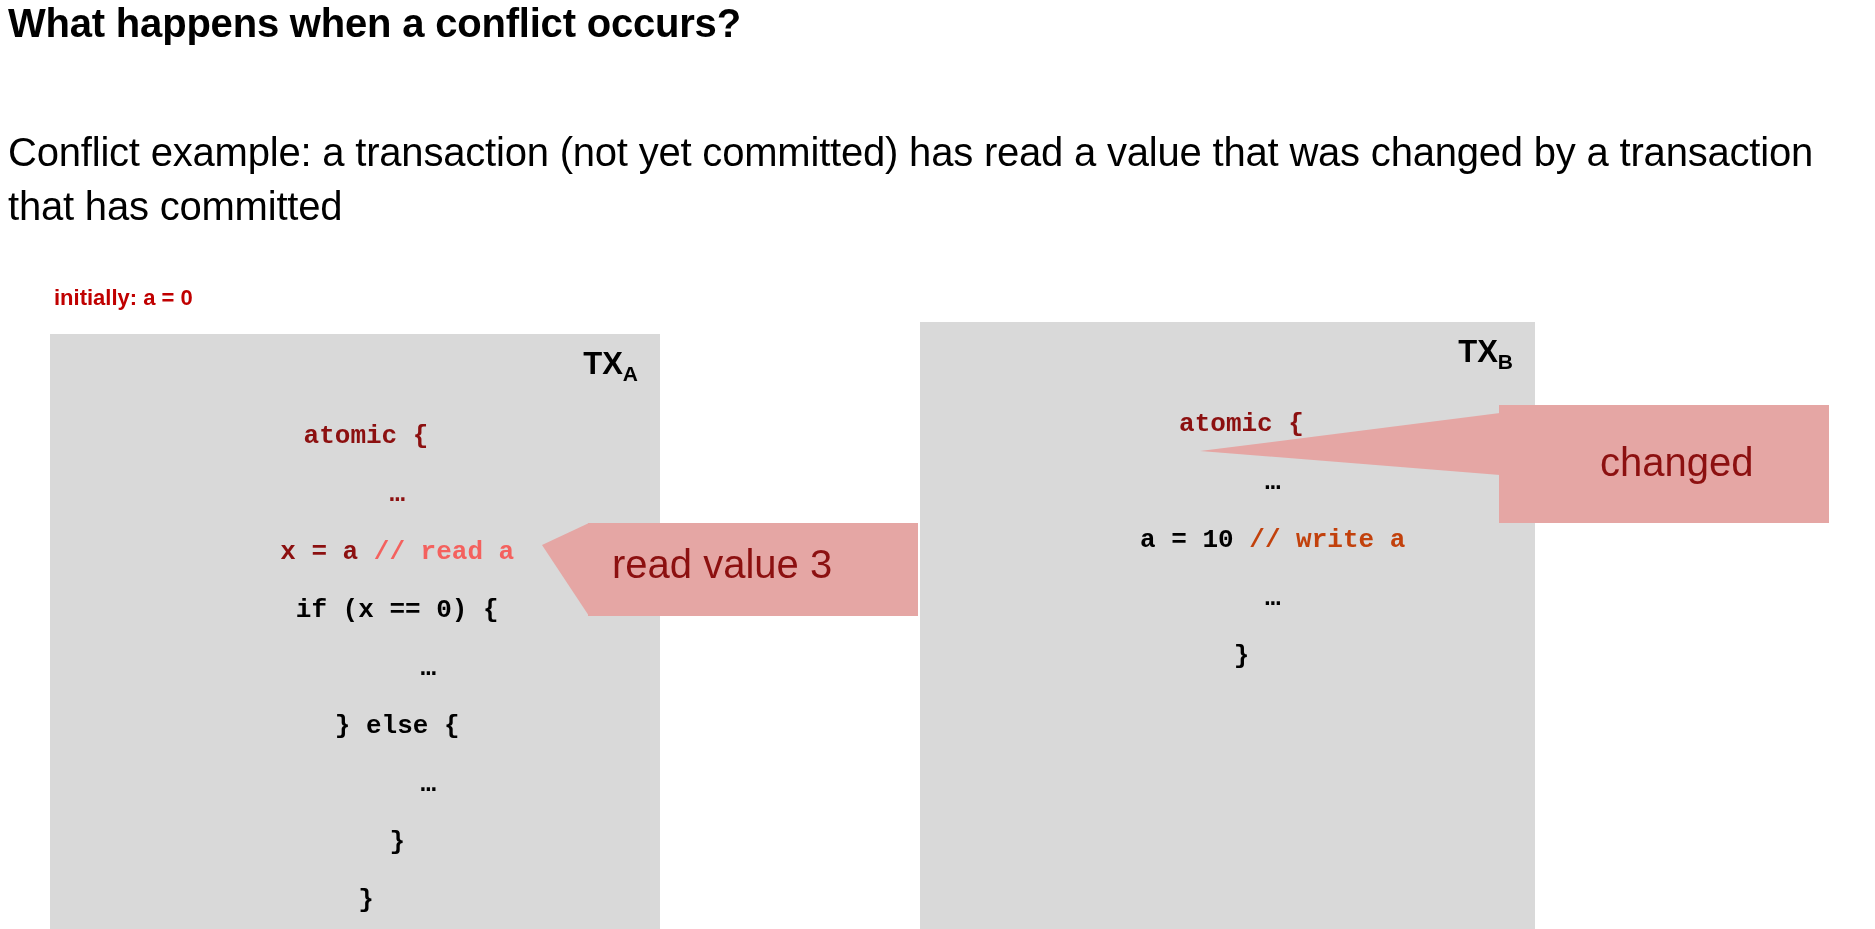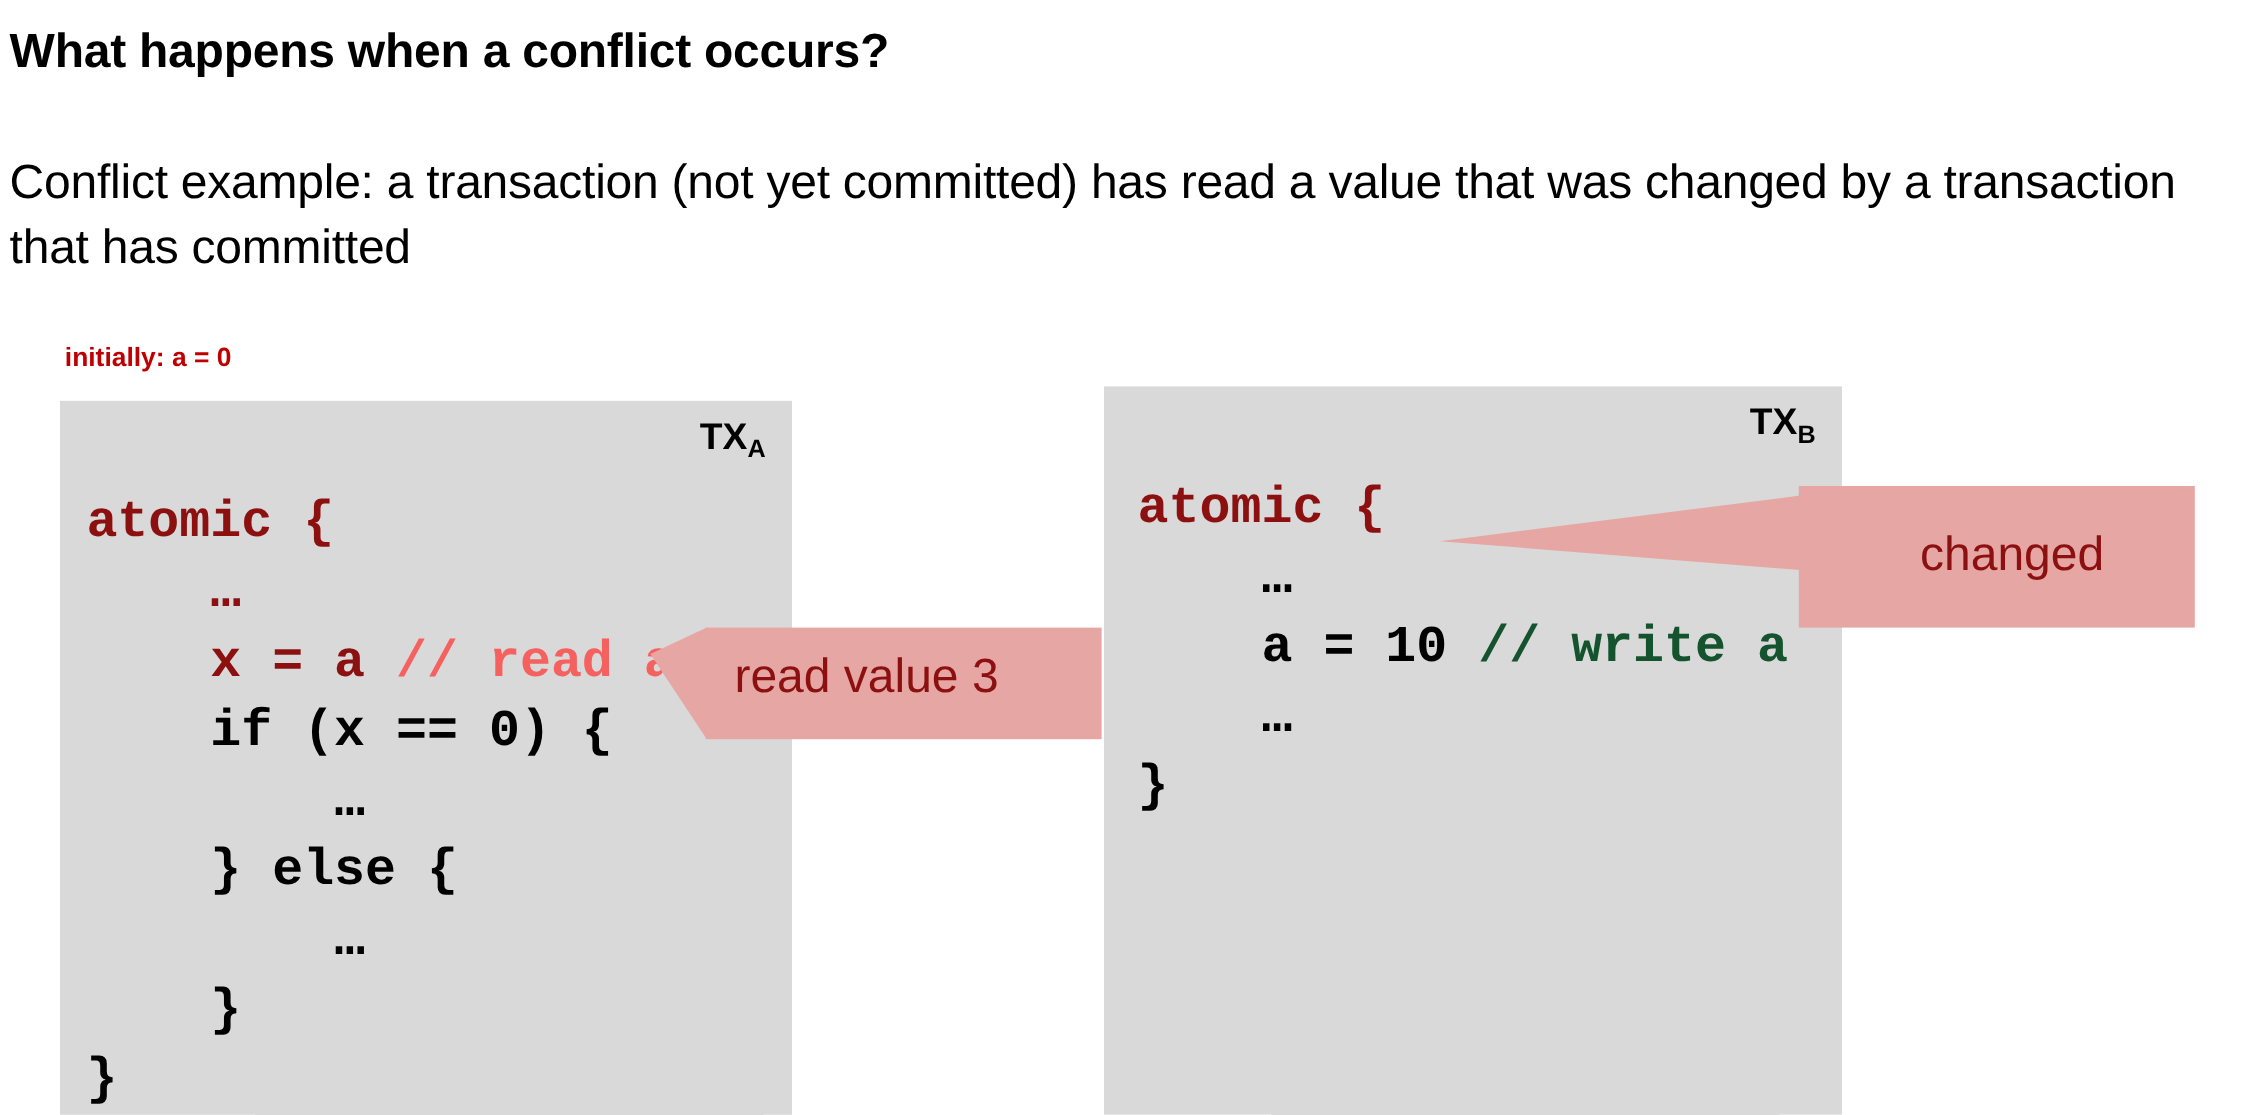--- a/index.html
+++ b/index.html
@@ -11,21 +11,21 @@
   }
   #slide {
     position: relative;
     width: 1875px; height: 929px;
     background: #ffffff;
   }
 
   
   .title {
     position: absolute;
-    left: 8px; top: 20px;
+    left: 8px; top: 0;
     width: 1840px;
     font-size: 40px;
     font-weight: bold;
     color: #000000;
     letter-spacing: -0.2px;
     line-height: 1.15;
   }
   .subtitle {
     position: absolute;
     left: 8px; top: 125px;
@@ -68,33 +68,34 @@
     vertical-align: baseline;
     position: relative;
     top: 7px;
   }
 
   .code {
     position: absolute;
     left: 0; top: 0;
     width: 100%;
     font-family: "Liberation Mono", monospace;
-    font-size: 43px;
+    font-size: 26px;
     font-weight: bold;
     line-height: 58px;
     white-space: pre;
     color: #000000;
+    text-align: center;
   }
   #panel-a .code { padding: 73px 0 0 22px; }
   #panel-b .code { padding: 73px 0 0 28px; }
 
   .kw      { color: #8C1010; }
   .dred    { color: #8C1010; }
   .cmt-red { color: #F4615E; }
-  .cmt-gry { color: #14532d; }
+  .cmt-gry { color: #c2410c; }
   .blk     { color: #000000; }
 
   
   .callout-text {
     position: absolute;
     font-family: "Liberation Sans", sans-serif;
     font-size: 40px;
     color: #8C1010;
     white-space: nowrap;
     z-index: 6;

